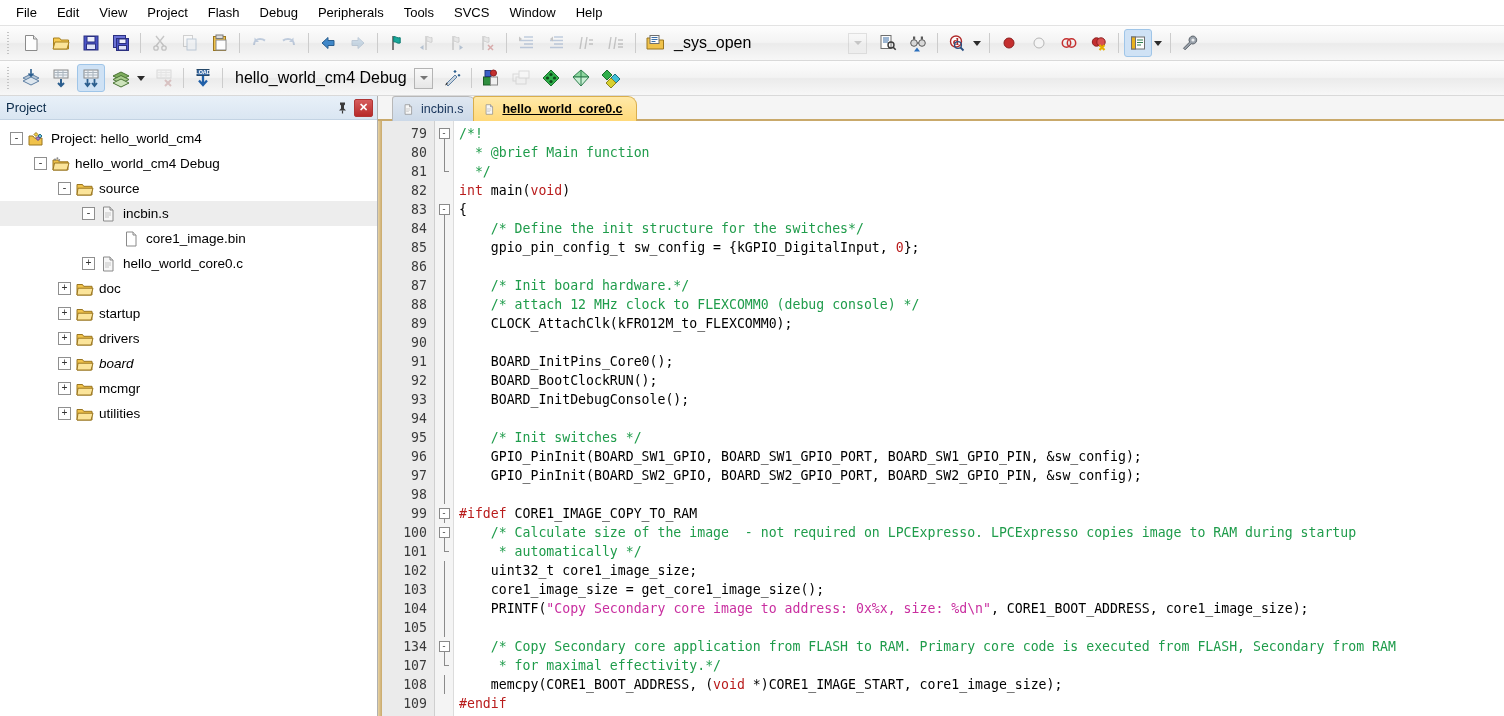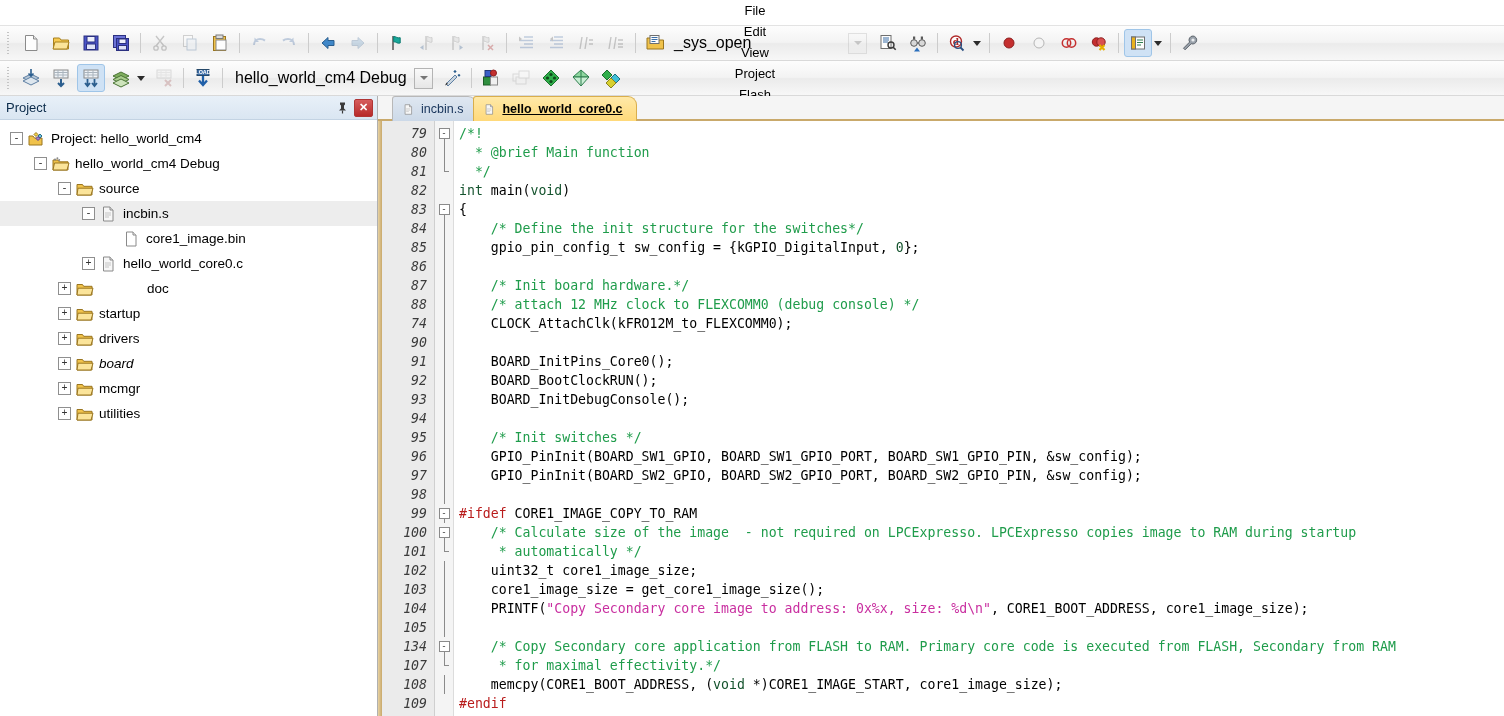--- a/index.html
+++ b/index.html
@@ -5,21 +5,21 @@
   html,body{margin:0;padding:0;}
   body{
     width:1504px;height:716px;overflow:hidden;
     font-family:"Liberation Sans", sans-serif;
     font-size:12px;color:#000;background:#ffffff;
     -webkit-font-smoothing:none;
   }
   
   #menubar{
     height:25px;background:#ffffff;display:flex;align-items:center;
-    padding-left:6px;border-bottom:1px solid #e3e3e3;flex-direction:column;
+    padding-left:6px;border-bottom:1px solid #e3e3e3;
   }
   .menu-item{
     padding:3px 10px;font-size:13px;color:#000;white-space:nowrap;cursor:default;
   }
   
   .toolbar{
     display:flex;align-items:center;height:34px;
     background:linear-gradient(to bottom,#fdfdfd 0%,#f3f3f3 48%,#ebebeb 52%,#f7f7f7 100%);
     border-bottom:1px solid #d9d9d9;padding-left:2px;
   }
@@ -103,34 +103,34 @@
   #gutter-bg{
     width:52px;background:#ebebeb;border-right:1px solid #cfcfcf;flex:none;
     display:flex;flex-direction:column;align-items:flex-end;padding-top:3px;
   }
   #fold-bg{width:18px;background:#f4f4f4;border-right:1px solid #dcdcdc;flex:none;padding-top:3px;}
   #code{
     flex:1;padding-top:3px;overflow:hidden;
     font-family:"DejaVu Sans Mono","Liberation Mono",monospace;
     font-size:13.2px;white-space:pre;position:relative;
   }
-  .ln{height:19px;line-height:19px;font-family:"DejaVu Sans Mono",monospace;font-size:13.2px;color:#3b3b3b;padding-right:7px;font-style:italic;}
+  .ln{height:19px;line-height:19px;font-family:"DejaVu Sans Mono",monospace;font-size:13.2px;color:#3b3b3b;padding-right:7px;}
   .fold{height:19px;line-height:19px;display:flex;align-items:center;justify-content:center;position:relative;}
   .foldbox{
     width:9px;height:9px;border:1px solid #8a8a8a;background:#fff;
     display:flex;align-items:center;justify-content:center;font-size:9px;line-height:7px;color:#333;
     font-family:"DejaVu Sans Mono",monospace;
   }
   .foldline{position:absolute;left:50%;width:1px;background:#8a8a8a;}
   .foldline.down{top:14px;bottom:0;}
   .foldline.full{top:0;bottom:0;}
   .foldend{position:absolute;left:50%;top:0;height:10px;width:1px;background:#8a8a8a;}
   .foldend:after{content:"";position:absolute;top:9px;left:0;width:5px;height:1px;background:#8a8a8a;}
   .cl{height:19px;line-height:19px;padding-left:5px;}
-  .k{color:#14532d;}     
+  .k{color:#b91c1c;}     
   .cm{color:#1f9c4b;}    
   .st{color:#c92fa0;}    
   .pp{color:#b91c1c;}    
   .nm{color:#000;}
 </style>
 </head>
 <body>
 
 <div id="menubar">
     <div class="menu-item">File</div>
@@ -587,21 +587,21 @@
           </svg>
           <span style="position: relative;">hello_world_core0.c</span>
         </div>
         <div class="node">
           <div style="width: 58px; flex: 0 0 auto;"></div>
           <div class="exp">+</div>
           <svg viewBox="0 0 19 16" class="ic">
             <path d="M2 3.5h5.5l1.2 1.8H17V14H2z" fill="#f0c24b" stroke="#9a7620"></path>
             <path d="M3 7.2H18L16 14H2z" fill="#fbe49a" stroke="#9a7620"></path>
           </svg>
-          <span style="position: relative; margin-left: 48px;">doc</span>
+          <span style="position: relative;">doc</span>
         </div>
         <div class="node">
           <div style="width: 58px; flex: 0 0 auto;"></div>
           <div class="exp">+</div>
           <svg viewBox="0 0 19 16" class="ic">
             <path d="M2 3.5h5.5l1.2 1.8H17V14H2z" fill="#f0c24b" stroke="#9a7620"></path>
             <path d="M3 7.2H18L16 14H2z" fill="#fbe49a" stroke="#9a7620"></path>
           </svg>
           <span style="position: relative;">startup</span>
         </div>
@@ -673,21 +673,21 @@
           <div class="ln">79</div>
           <div class="ln">80</div>
           <div class="ln">81</div>
           <div class="ln">82</div>
           <div class="ln">83</div>
           <div class="ln">84</div>
           <div class="ln">85</div>
           <div class="ln">86</div>
           <div class="ln">87</div>
           <div class="ln">88</div>
-          <div class="ln">74</div>
+          <div class="ln">89</div>
           <div class="ln">90</div>
           <div class="ln">91</div>
           <div class="ln">92</div>
           <div class="ln">93</div>
           <div class="ln">94</div>
           <div class="ln">95</div>
           <div class="ln">96</div>
           <div class="ln">97</div>
           <div class="ln">98</div>
           <div class="ln">99</div>

